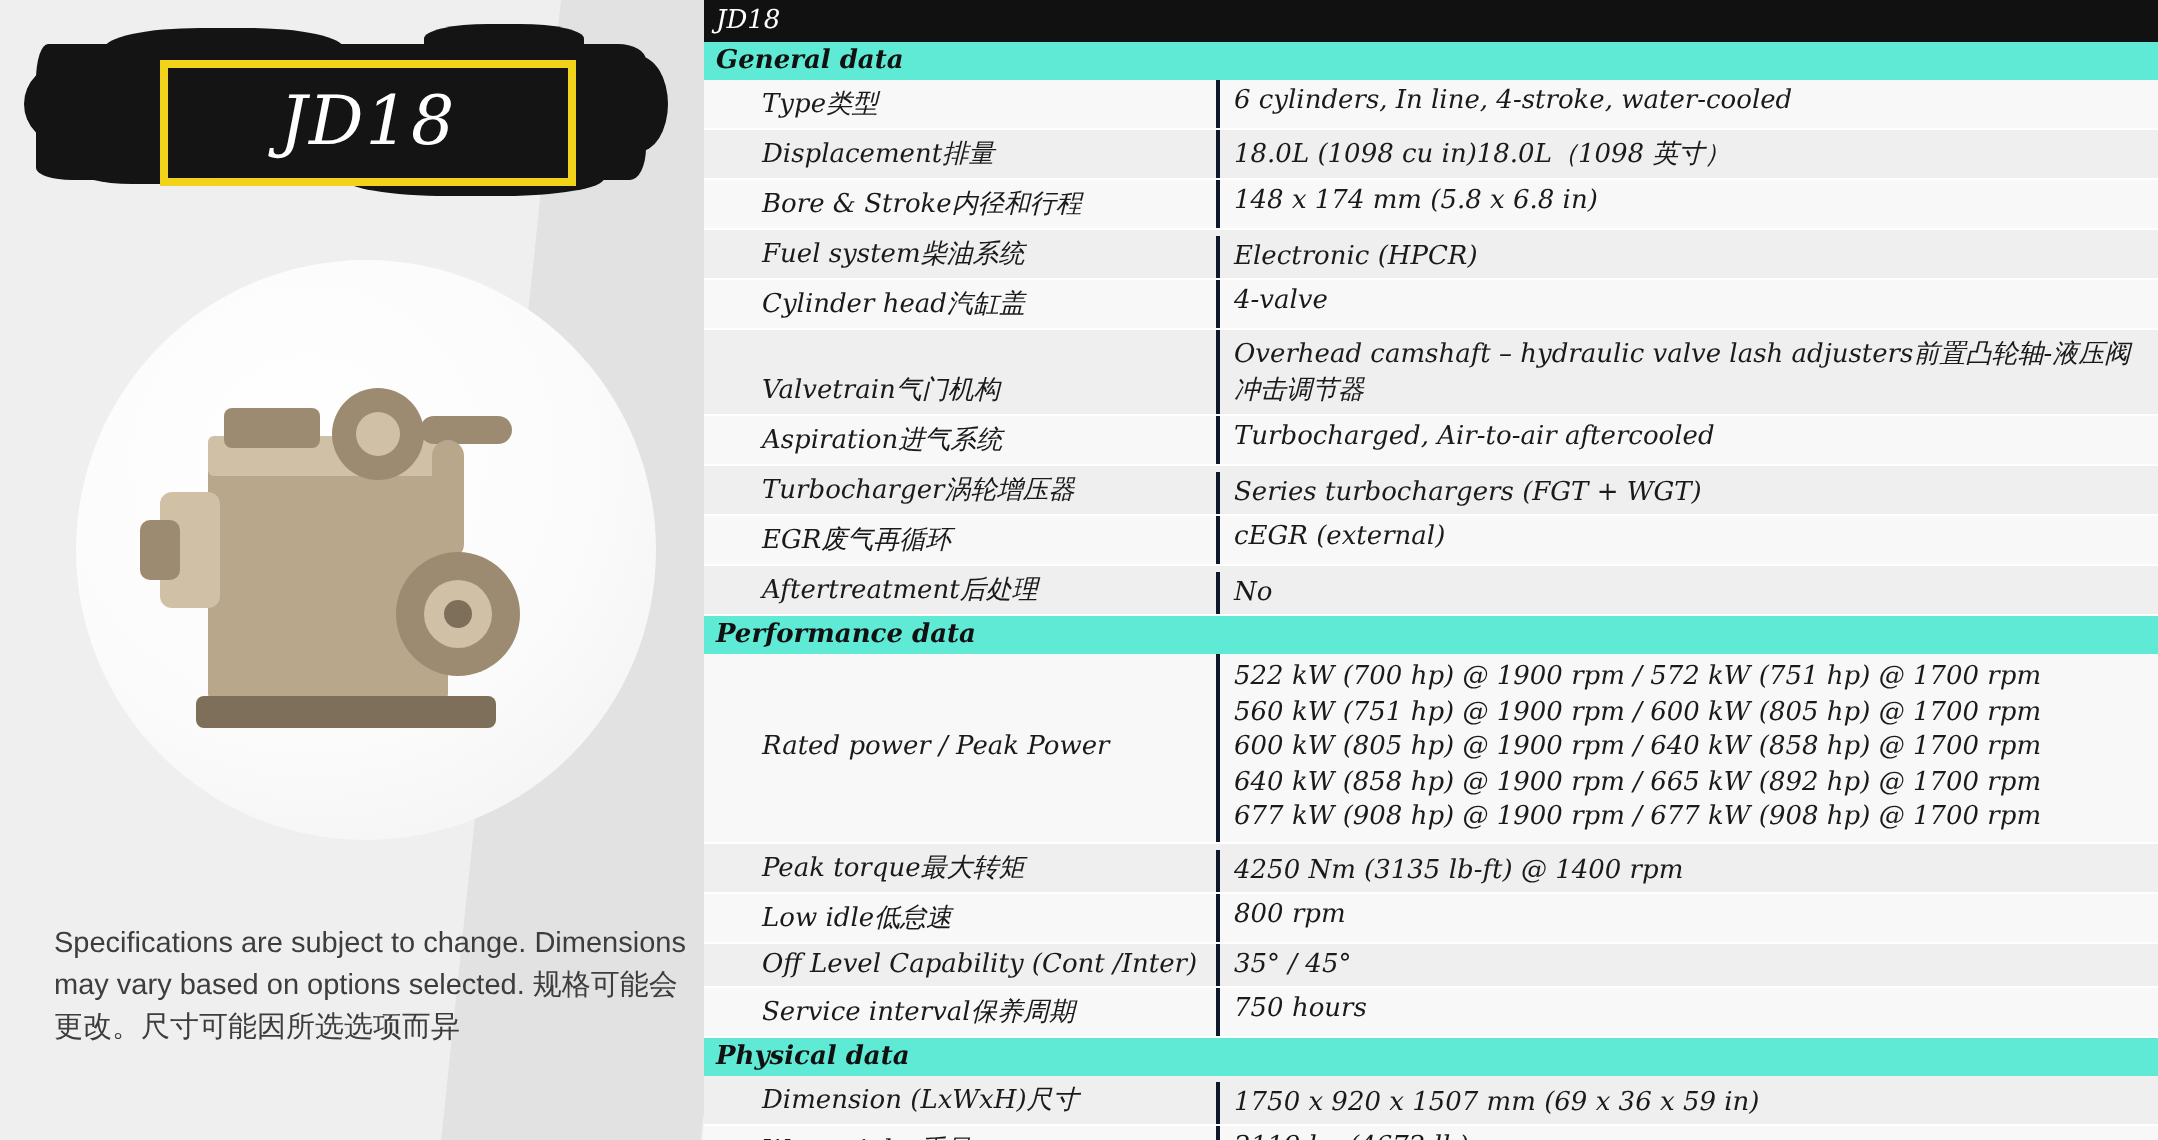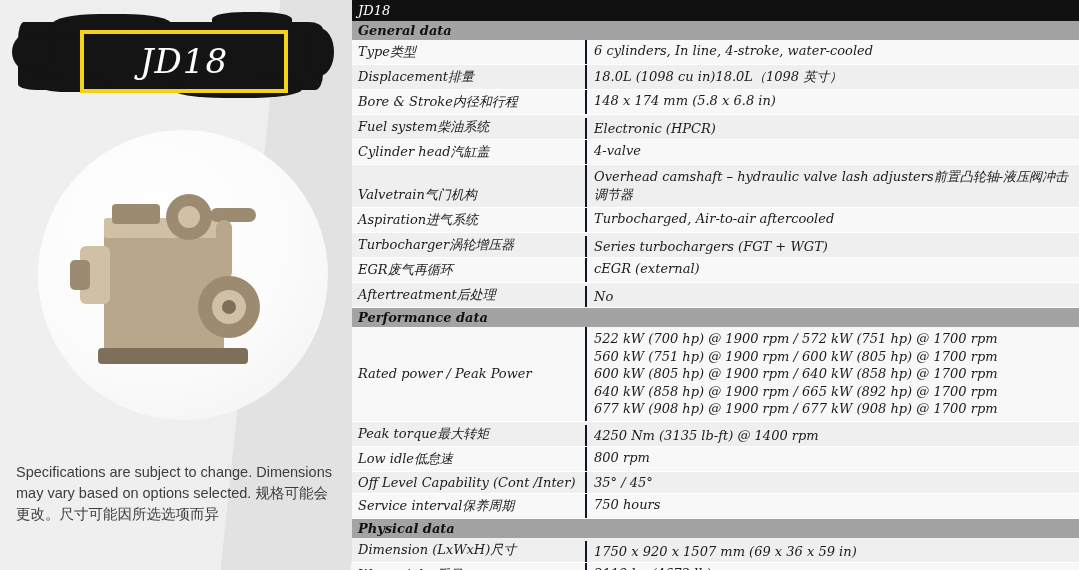--- a/index.html
+++ b/index.html
@@ -100,21 +100,21 @@
   }
   .eng { position: absolute; background: #b9a78c; border-radius: 3px; }
   .eng.dark { background: #9c8b70; }
   .eng.light { background: #cfc0a6; }
   .eng.darker { background: #7d6f59; }
   .eng.round { border-radius: 50%; }
 
   
   #disclaimer {
     position: absolute;
-    left: 16px; top: 462px;
+    left: 27px; top: 462px;
     width: 322px;
     color: #3d3d3d;
     font-size: 14.5px;
     line-height: 21px;
   }
 
   
   #spec-table {
     position: absolute;
     left: 352px; top: 0;
@@ -127,20 +127,21 @@
     width: 100%;
     border-bottom: 1px solid #ffffff;
     font-style: italic;
   }
   .row .c-label {
     width: 233px;
     flex: 0 0 233px;
     padding: 3px 0 3px 6px;
     font-size: 13px;
     color: #1a1a1a;
+    margin-left: 23px;
   }
   .row .c-value {
     flex: 1 1 auto;
     padding: 3px 6px 3px 7px;
     font-size: 13px;
     color: #1a1a1a;
     border-left: 2px solid #0f172a;
   }
   .row.alt { background: #efefef; align-items: flex-end; }
   .row.plain { background: #f8f8f8; }
@@ -148,21 +149,21 @@
   .row.multi .c-label { display: flex; align-items: center; text-align: right; }
 
   .hdr-black {
     background: #111111;
     color: #ffffff;
     font-style: italic;
     font-size: 13px;
     padding: 3px 0 3px 6px;
   }
   .hdr-yellow {
-    background: #a3a3a3;
+    background: #5eead4;
     color: #111111;
     font-style: italic;
     font-weight: bold;
     font-size: 13px;
     padding: 2px 0 2px 6px;
   }
 </style>
 </head>
 <body>
 

